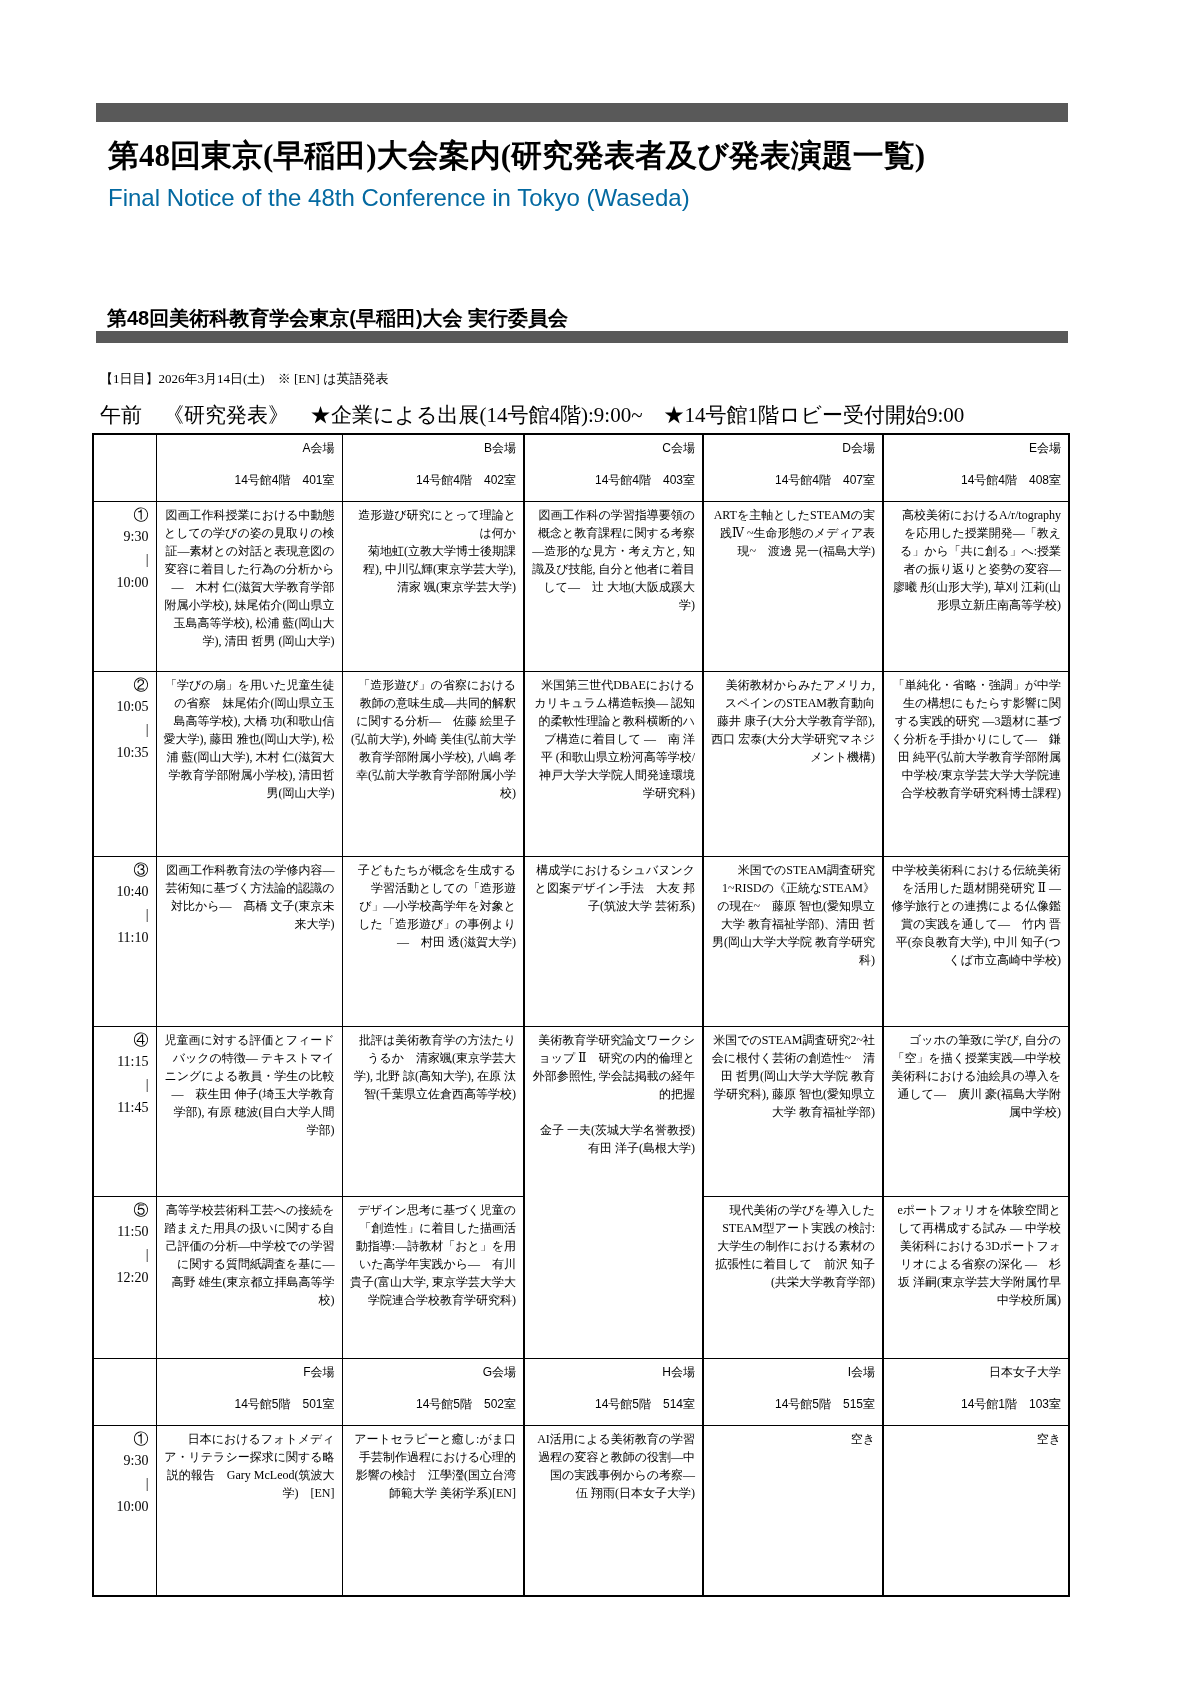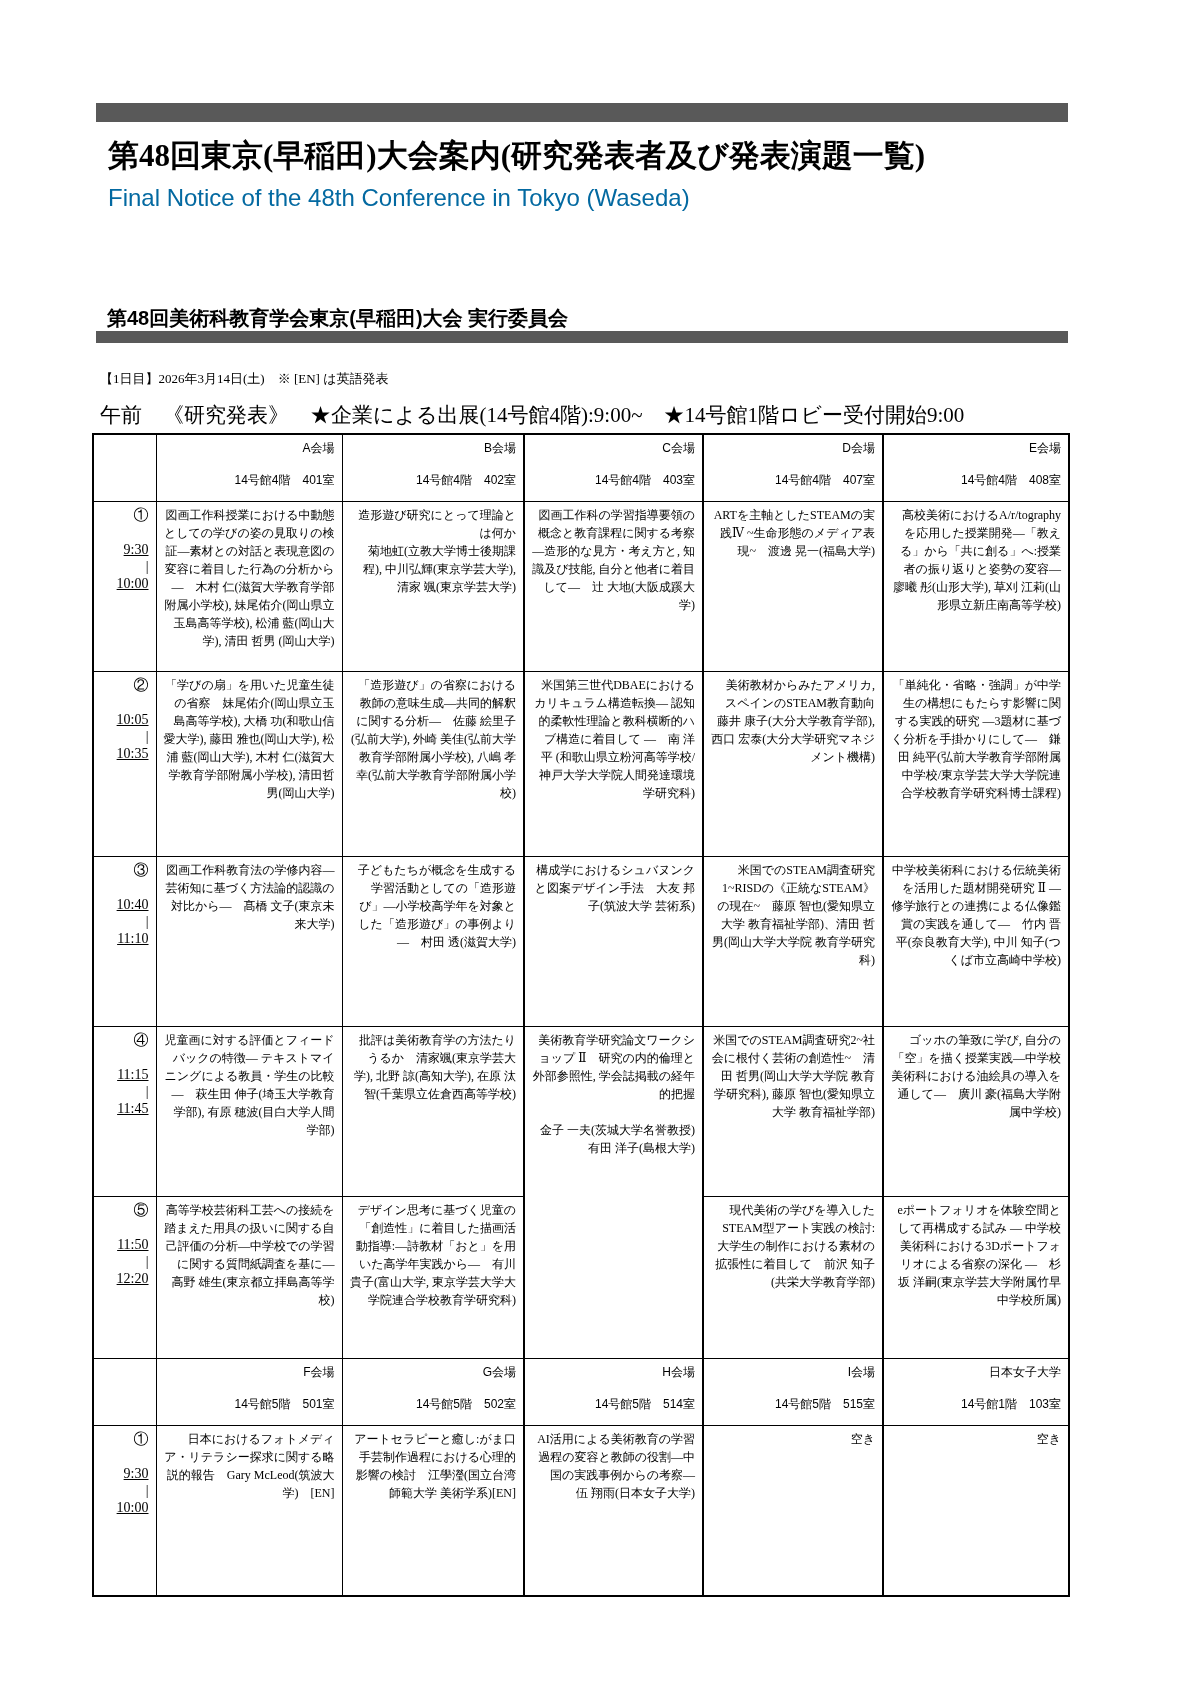--- a/index.html
+++ b/index.html
@@ -30,21 +30,21 @@
     overflow:hidden;
   }
   .bl2{border-left-width:2px !important;}
   tr.venue-row th,tr.venue-row td{border-bottom-width:2px;}
   tr.venue-row2 th,tr.venue-row2 td{border-top-width:2px;border-bottom-width:2px;}
   th.venue{font-family:"Liberation Sans","DejaVu Sans",sans-serif;font-weight:bold;
     font-size:13px;padding-top:8px;}
   .venue-room{margin-top:14px;white-space:nowrap;margin-left:28px;}
   td.time{vertical-align:middle;text-align:center;font-weight:bold;padding:2px 1px;}
   .slot-num{font-size:15px;line-height:18px;}
-  .slot-time{font-size:14px;line-height:17px;white-space:pre-line;margin-top:17px;text-decoration:underline;}
+  .slot-time{font-size:14px;line-height:23px;white-space:pre-line;margin-top:1px;}
   td.cell{white-space:pre-line;text-align:justify;}
   td.cell-mid{vertical-align:middle;}
   
   #hr1{height:67px;} #r1{height:170px;} #r2{height:185px;} #r3{height:170px;}
   #r4{height:170px;} #r5{height:162px;} #hr2{height:67px;} #r6{height:171px;}
 </style>
 </head>
 <body>
 
 <div class="bar" id="bar-top"></div>

